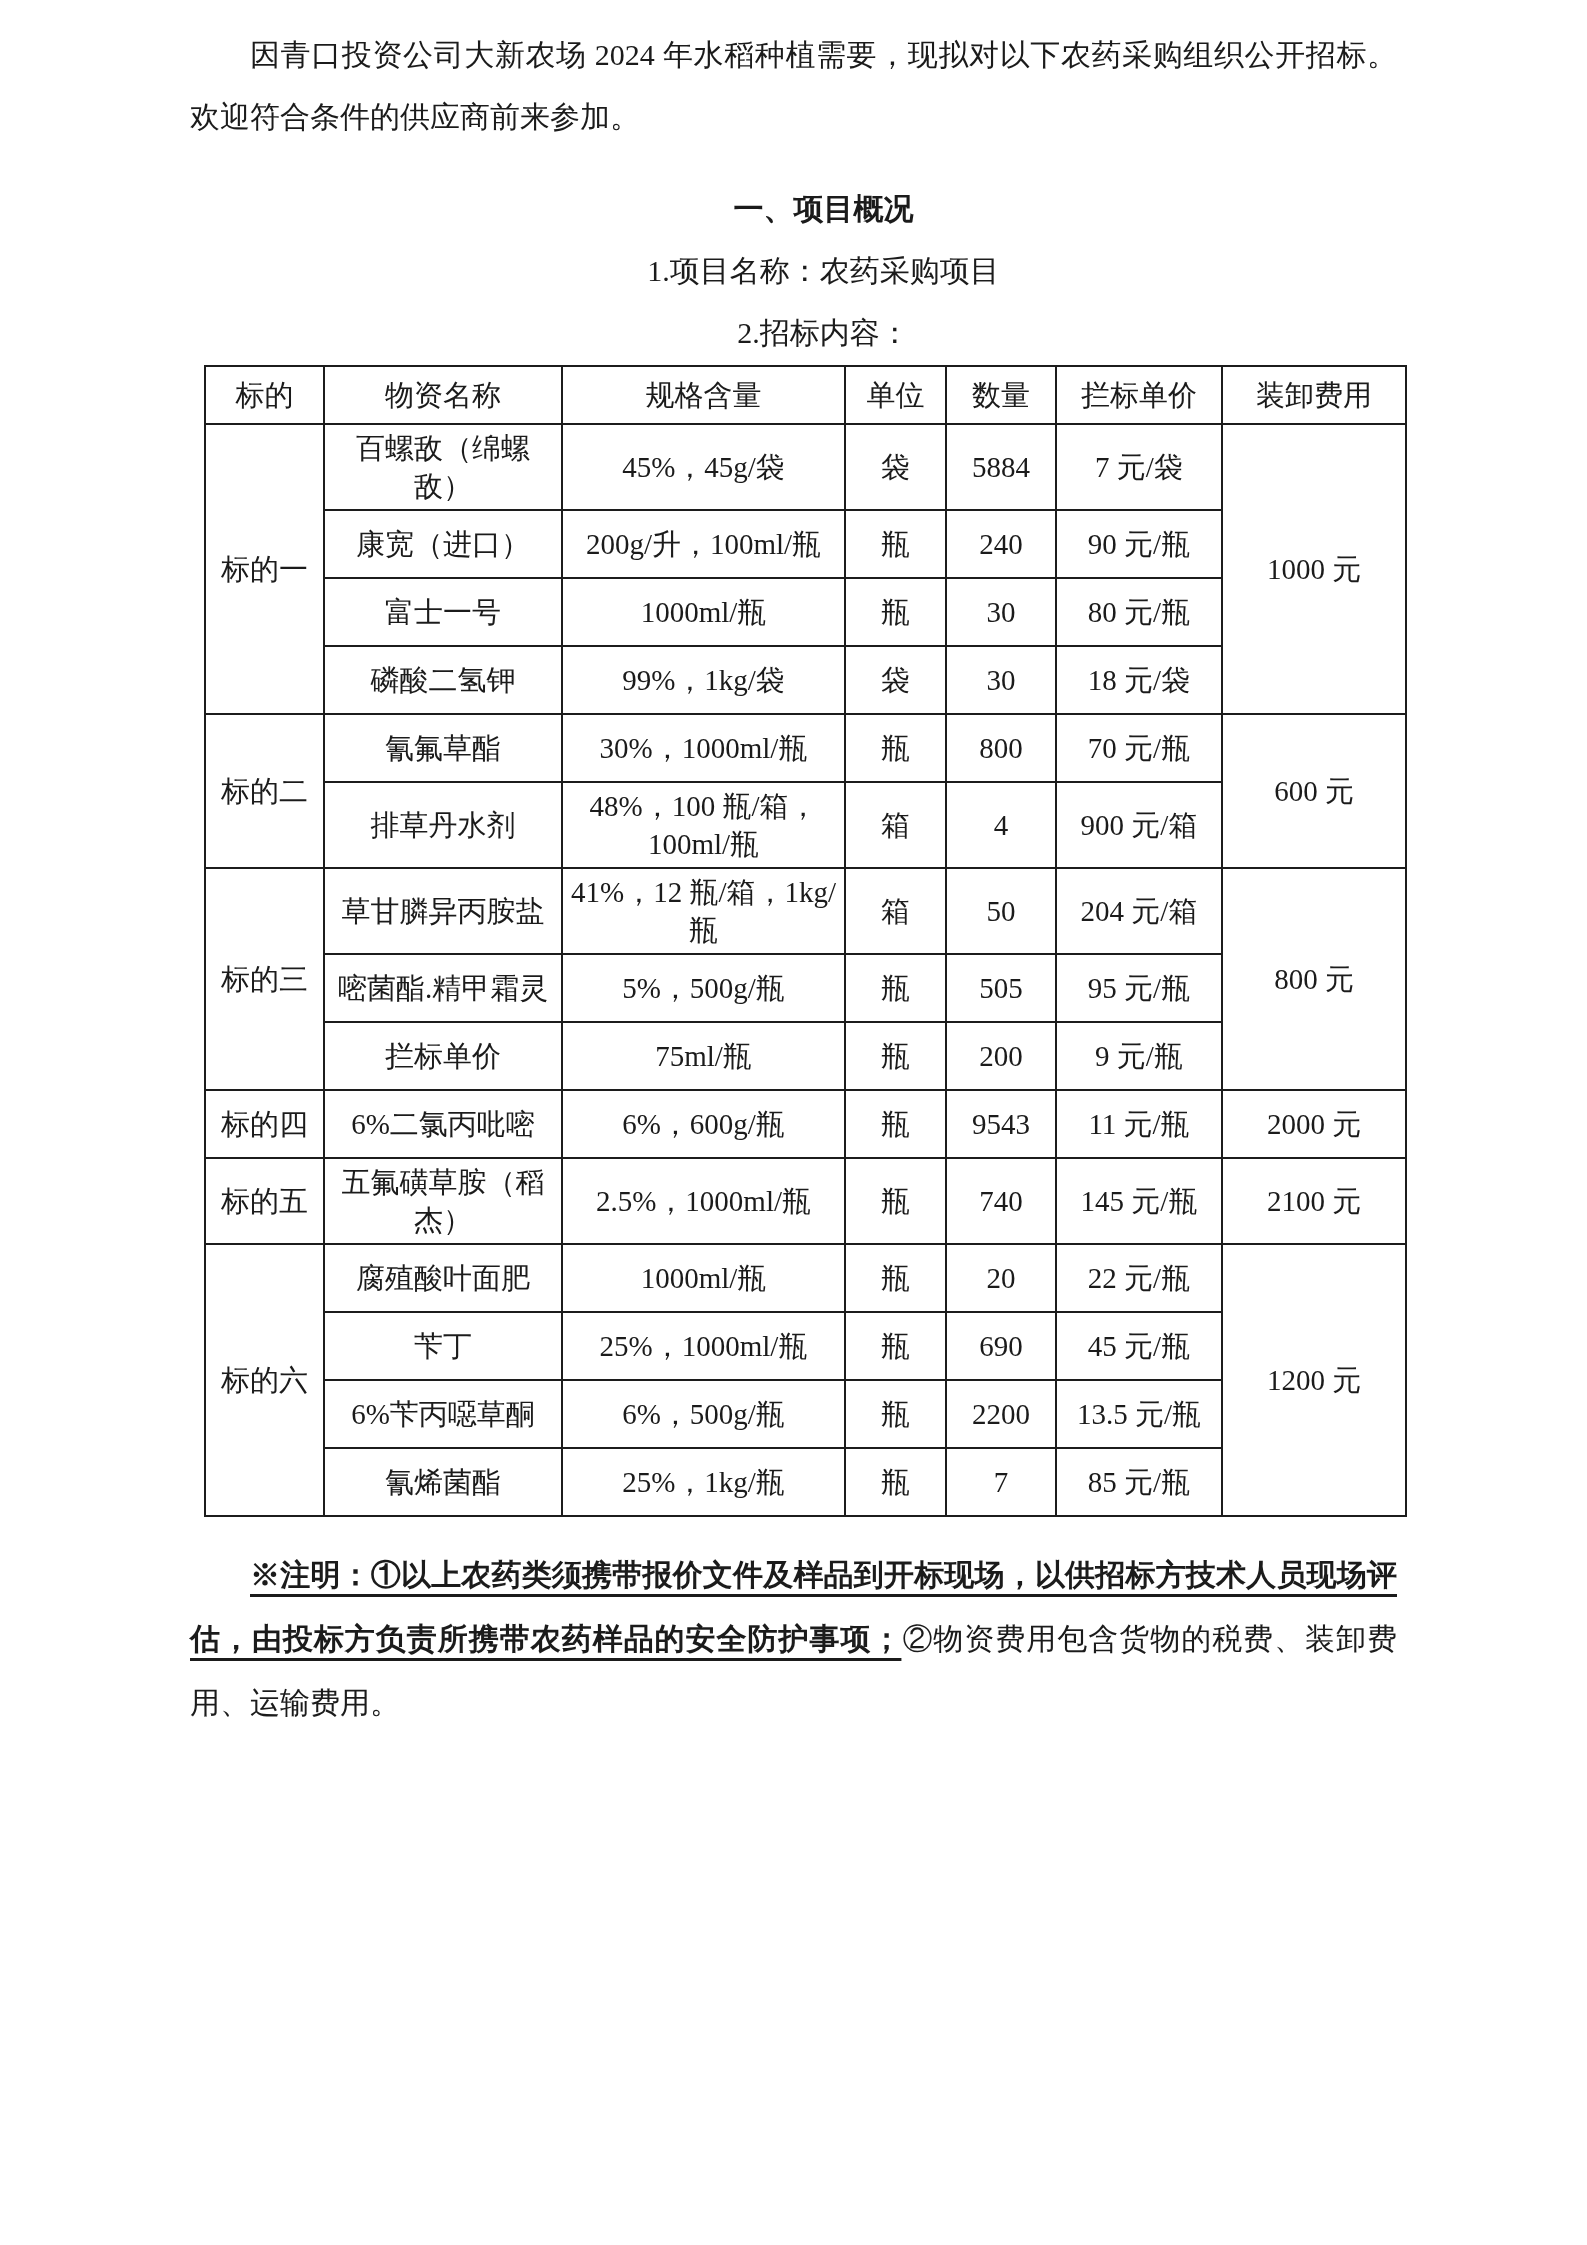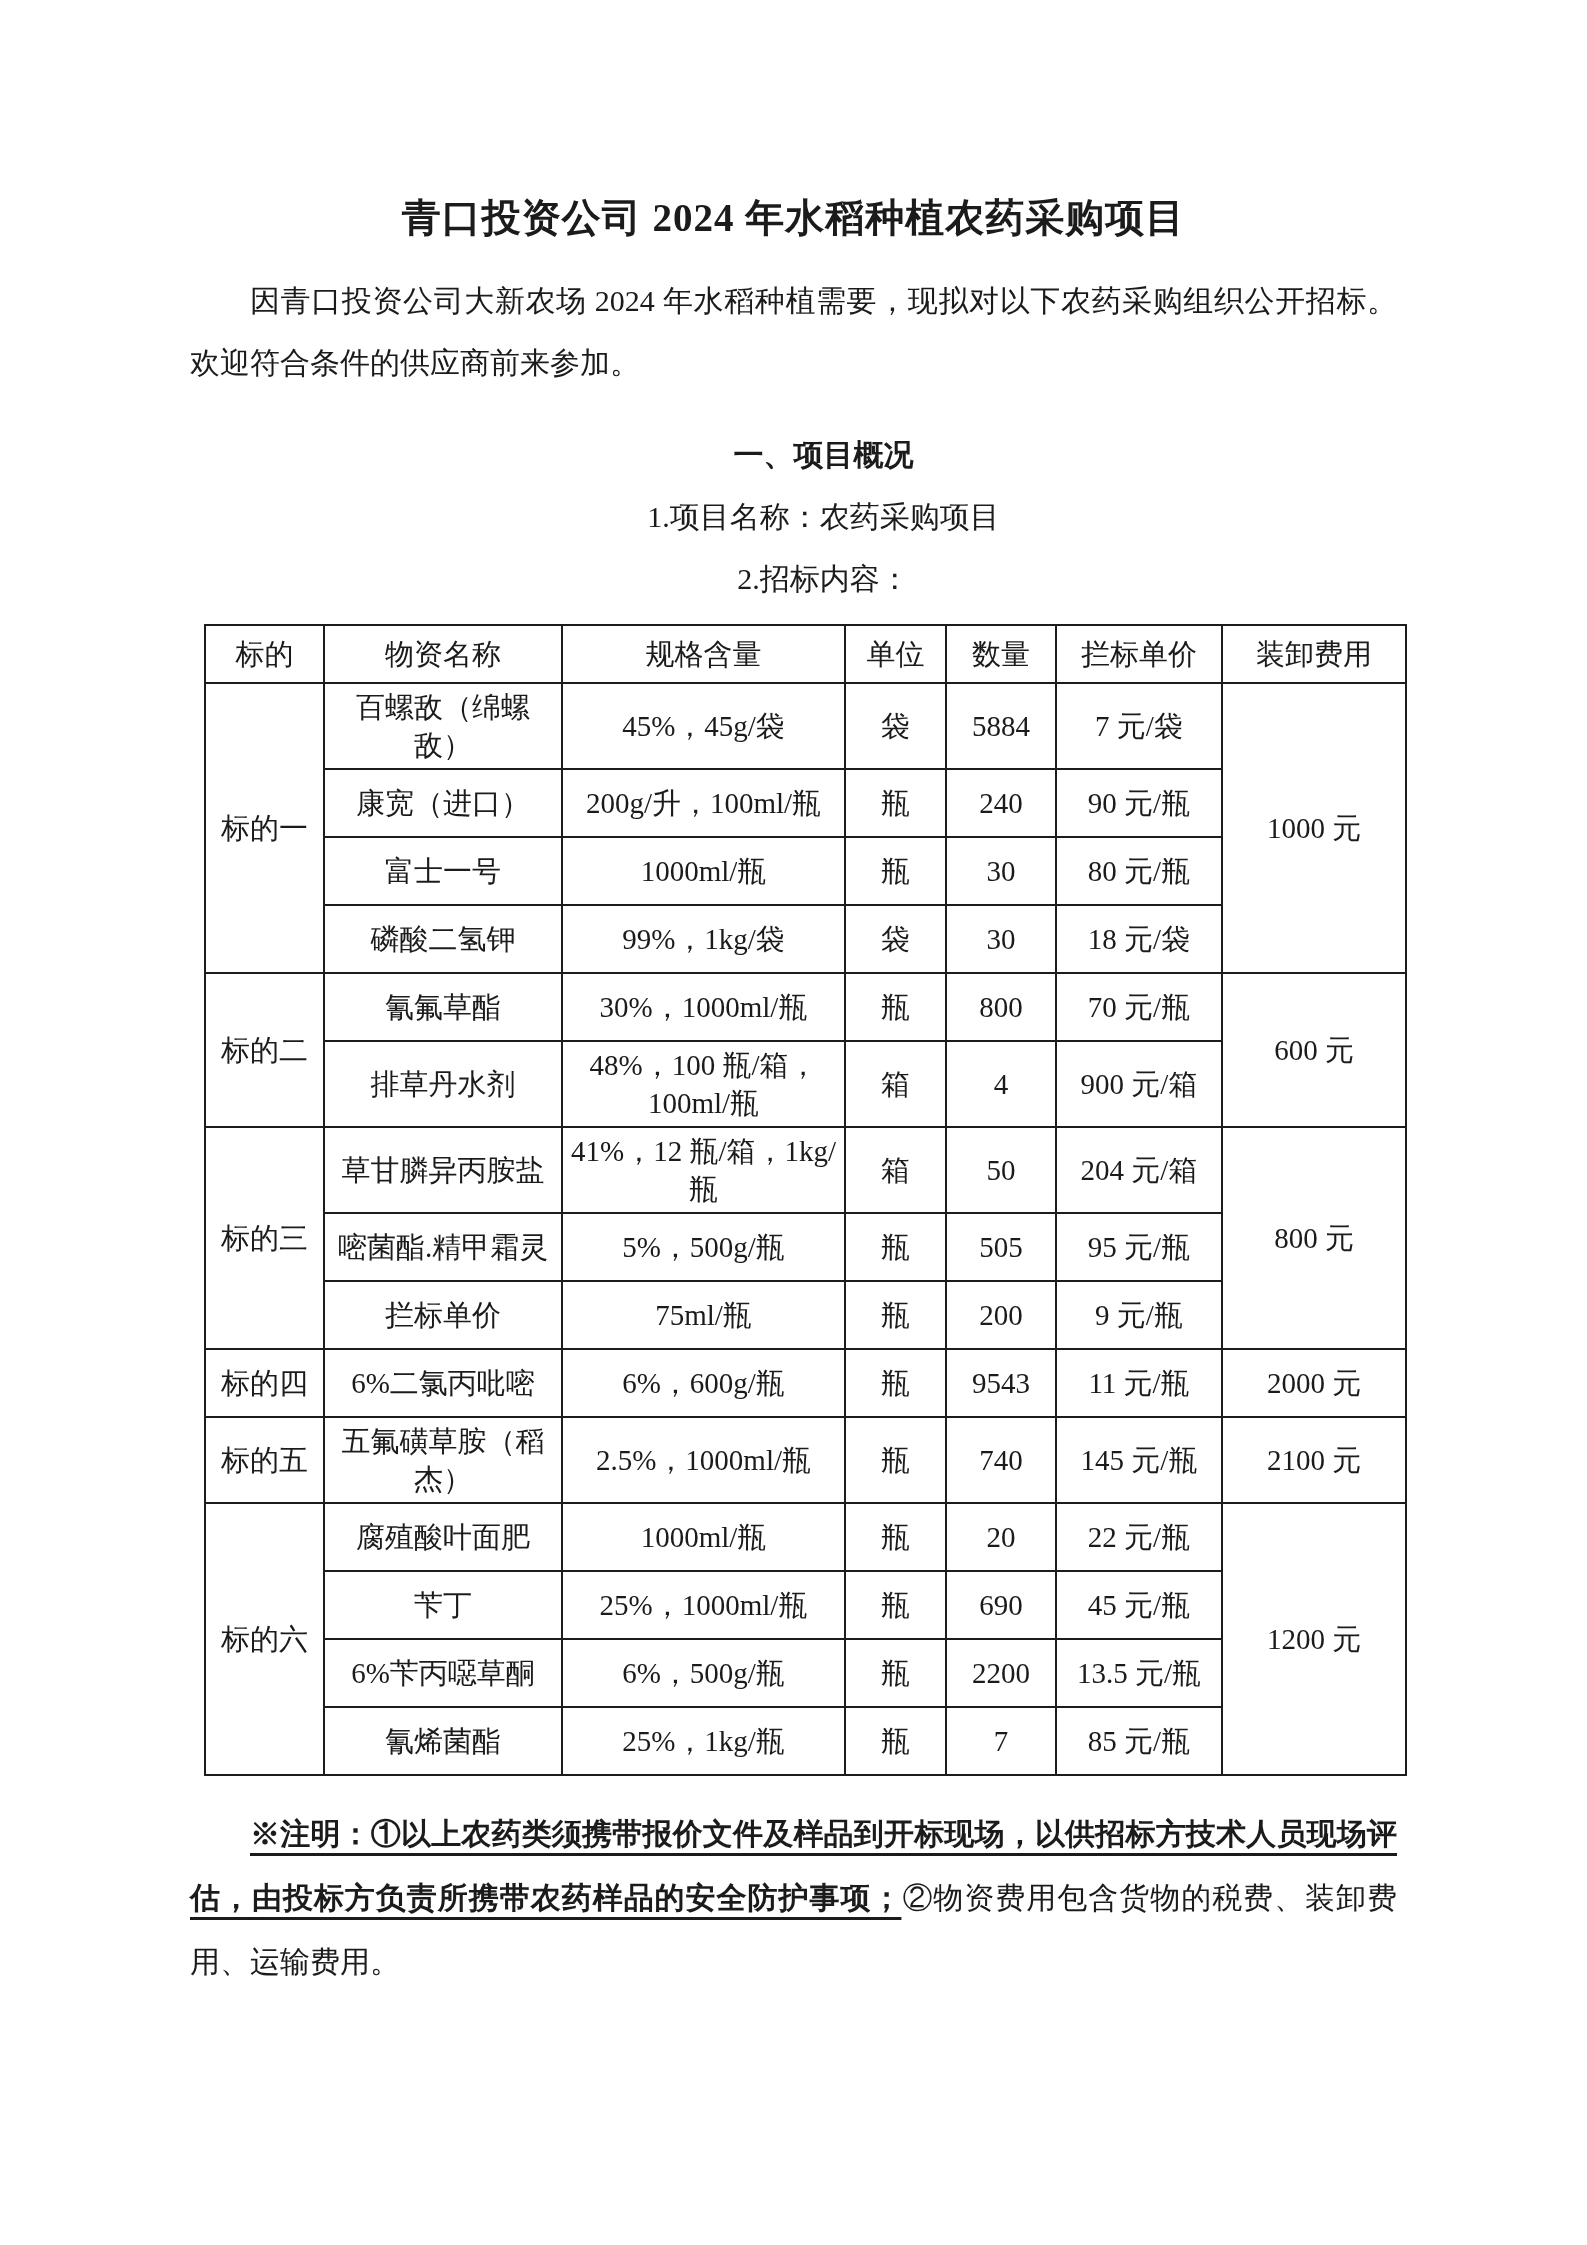--- a/index.html
+++ b/index.html
@@ -39,21 +39,21 @@
     padding-left:2em;
     text-align:center;
   }
   .line.bold { font-weight:bold; }
 
   table.bid {
     table-layout:fixed;
     border-collapse:collapse;
     width:1201px;
     margin-left:14px;
-    margin-top:14px;
+    margin-top:1px;
   }
   table.bid th, table.bid td {
     border:2px solid #1c1c1c;
     font-size:29px;
     font-weight:normal;
     text-align:center;
     vertical-align:middle;
     line-height:38px;
     padding:4px 6px;
     word-break:break-word;
@@ -73,21 +73,20 @@
     text-decoration:underline;
     text-underline-offset:9px;
     text-decoration-thickness:3px;
   }
 </style>
 </head>
 <body>
 
 <div class="doc">
 
-  <div class="title">青口投资公司 2024 年水稻种植农药采购项目</div>
 
 
   <p class="para">因青口投资公司大新农场 2024 年水稻种植需要，现拟对以下农药采购组织公开招标。欢迎符合条件的供应商前来参加。</p>
 
   <div class="line bold">一、项目概况</div>
 
   <div class="line">1.项目名称：农药采购项目</div>
 
   <div class="line">2.招标内容：</div>
 

